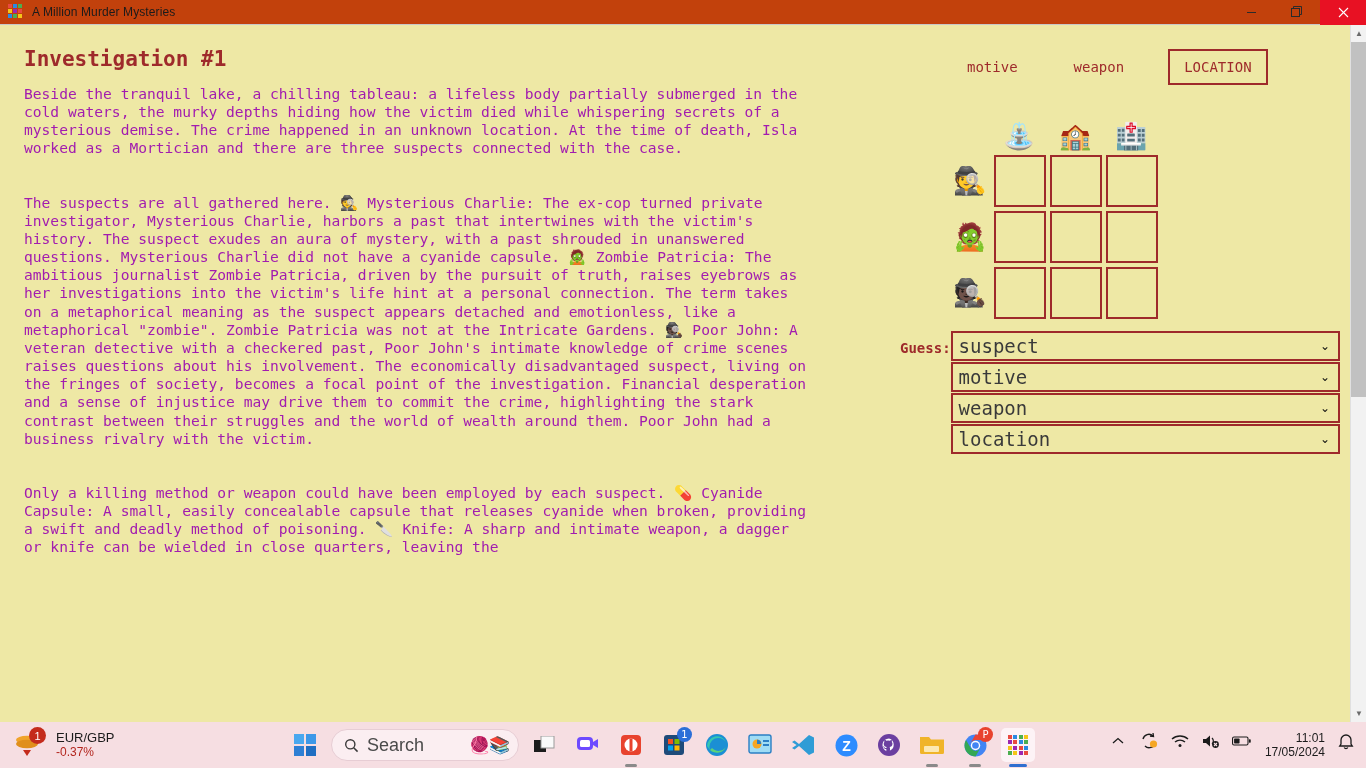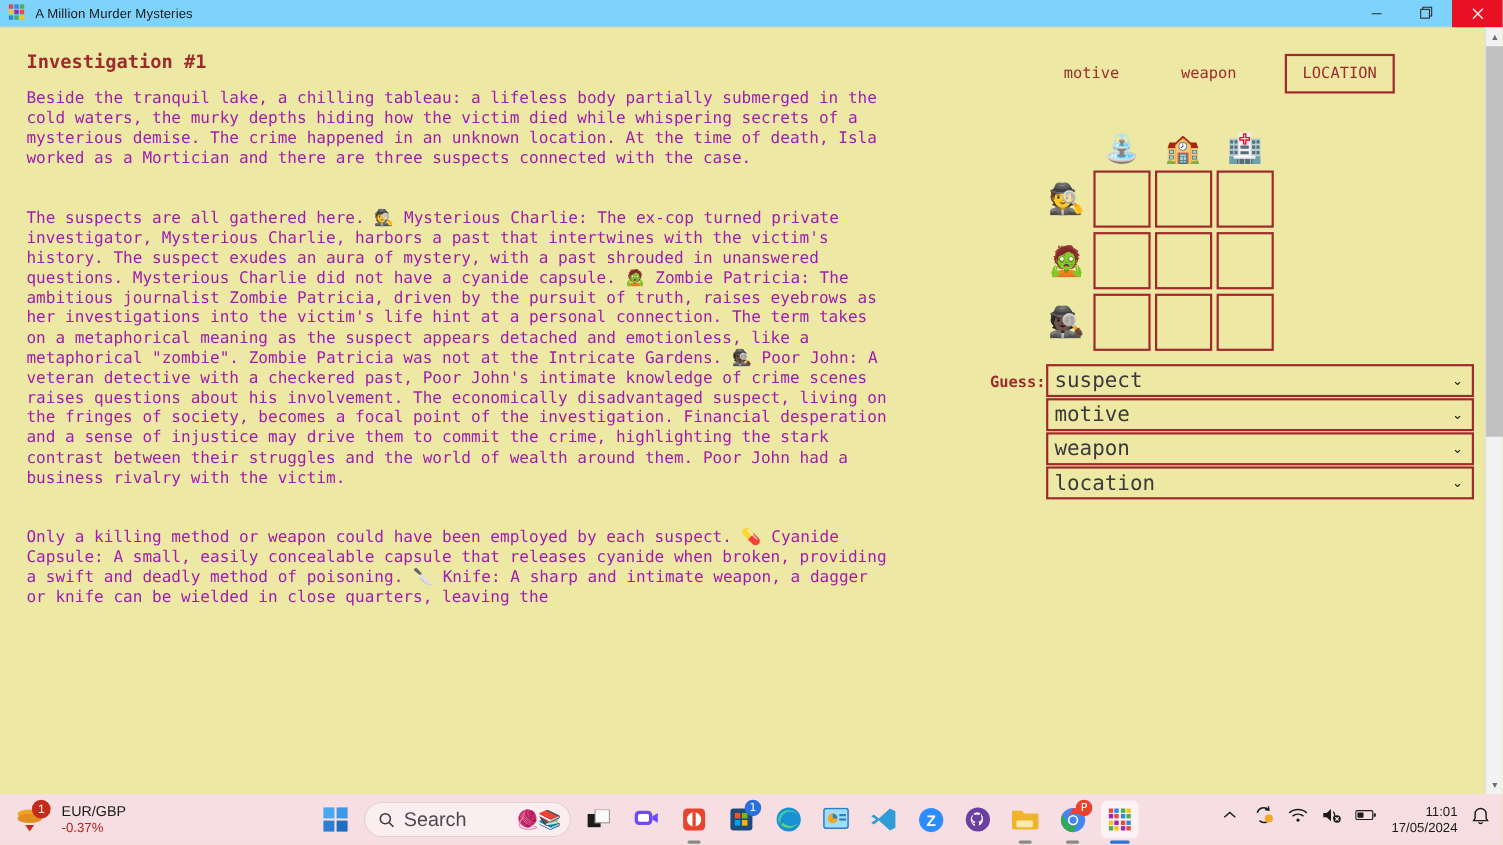--- a/index.html
+++ b/index.html
@@ -7,21 +7,21 @@
     margin: 0; padding: 0;
     width: 1366px; height: 768px;
     overflow: hidden;
     font-family: "Liberation Sans", sans-serif;
   }
   body { background: #efe9a8; }
 
   
   .titlebar {
     position: absolute; left: 0; top: 0; width: 1366px; height: 25px;
-    background: #7dd3fc;
+    background: #c2410c;
     display: flex; align-items: center;
     border-bottom: 1px solid #c8c8c8;
   }
   .tb-icon {
     width: 16px; height: 16px; margin-left: 8px; margin-right: 8px;
     display: grid; grid-template-columns: repeat(3, 4px); grid-template-rows: repeat(3, 4px);
     gap: 1px;
   }
   .tb-icon i { display: block; width: 4px; height: 4px; }
   .tb-title { font-size: 12px; color: #1b1b1b; letter-spacing: .1px; }
@@ -55,21 +55,21 @@
   .sb-down { position: absolute; bottom: 0; left: 0; }
   .sb-thumb {
     position: absolute; left: 0; top: 17px; width: 16px; height: 355px;
     background: #c1c1c1;
   }
 
   
   .left { position: absolute; left: 24px; top: 22px; width: 790px; }
   .inv-label {
     font-family: "DejaVu Sans Mono", monospace;
-    font-size: 17px; font-weight: bold; color: #9e2a2b; margin: 0 0 14px 0;
+    font-size: 21px; font-weight: bold; color: #9e2a2b; margin: 0 0 14px 0;
     letter-spacing: 0px;
   }
   .case-title {
     font-family: "DejaVu Sans Mono", monospace;
     font-size: 29px; font-weight: bold; color: #9e2a2b;
     margin: 0 0 28px 0; line-height: 1.28;
   }
   .para {
     font-family: "DejaVu Sans Mono", monospace;
     font-size: 14.6px; color: #a21caf; line-height: 1.245;

